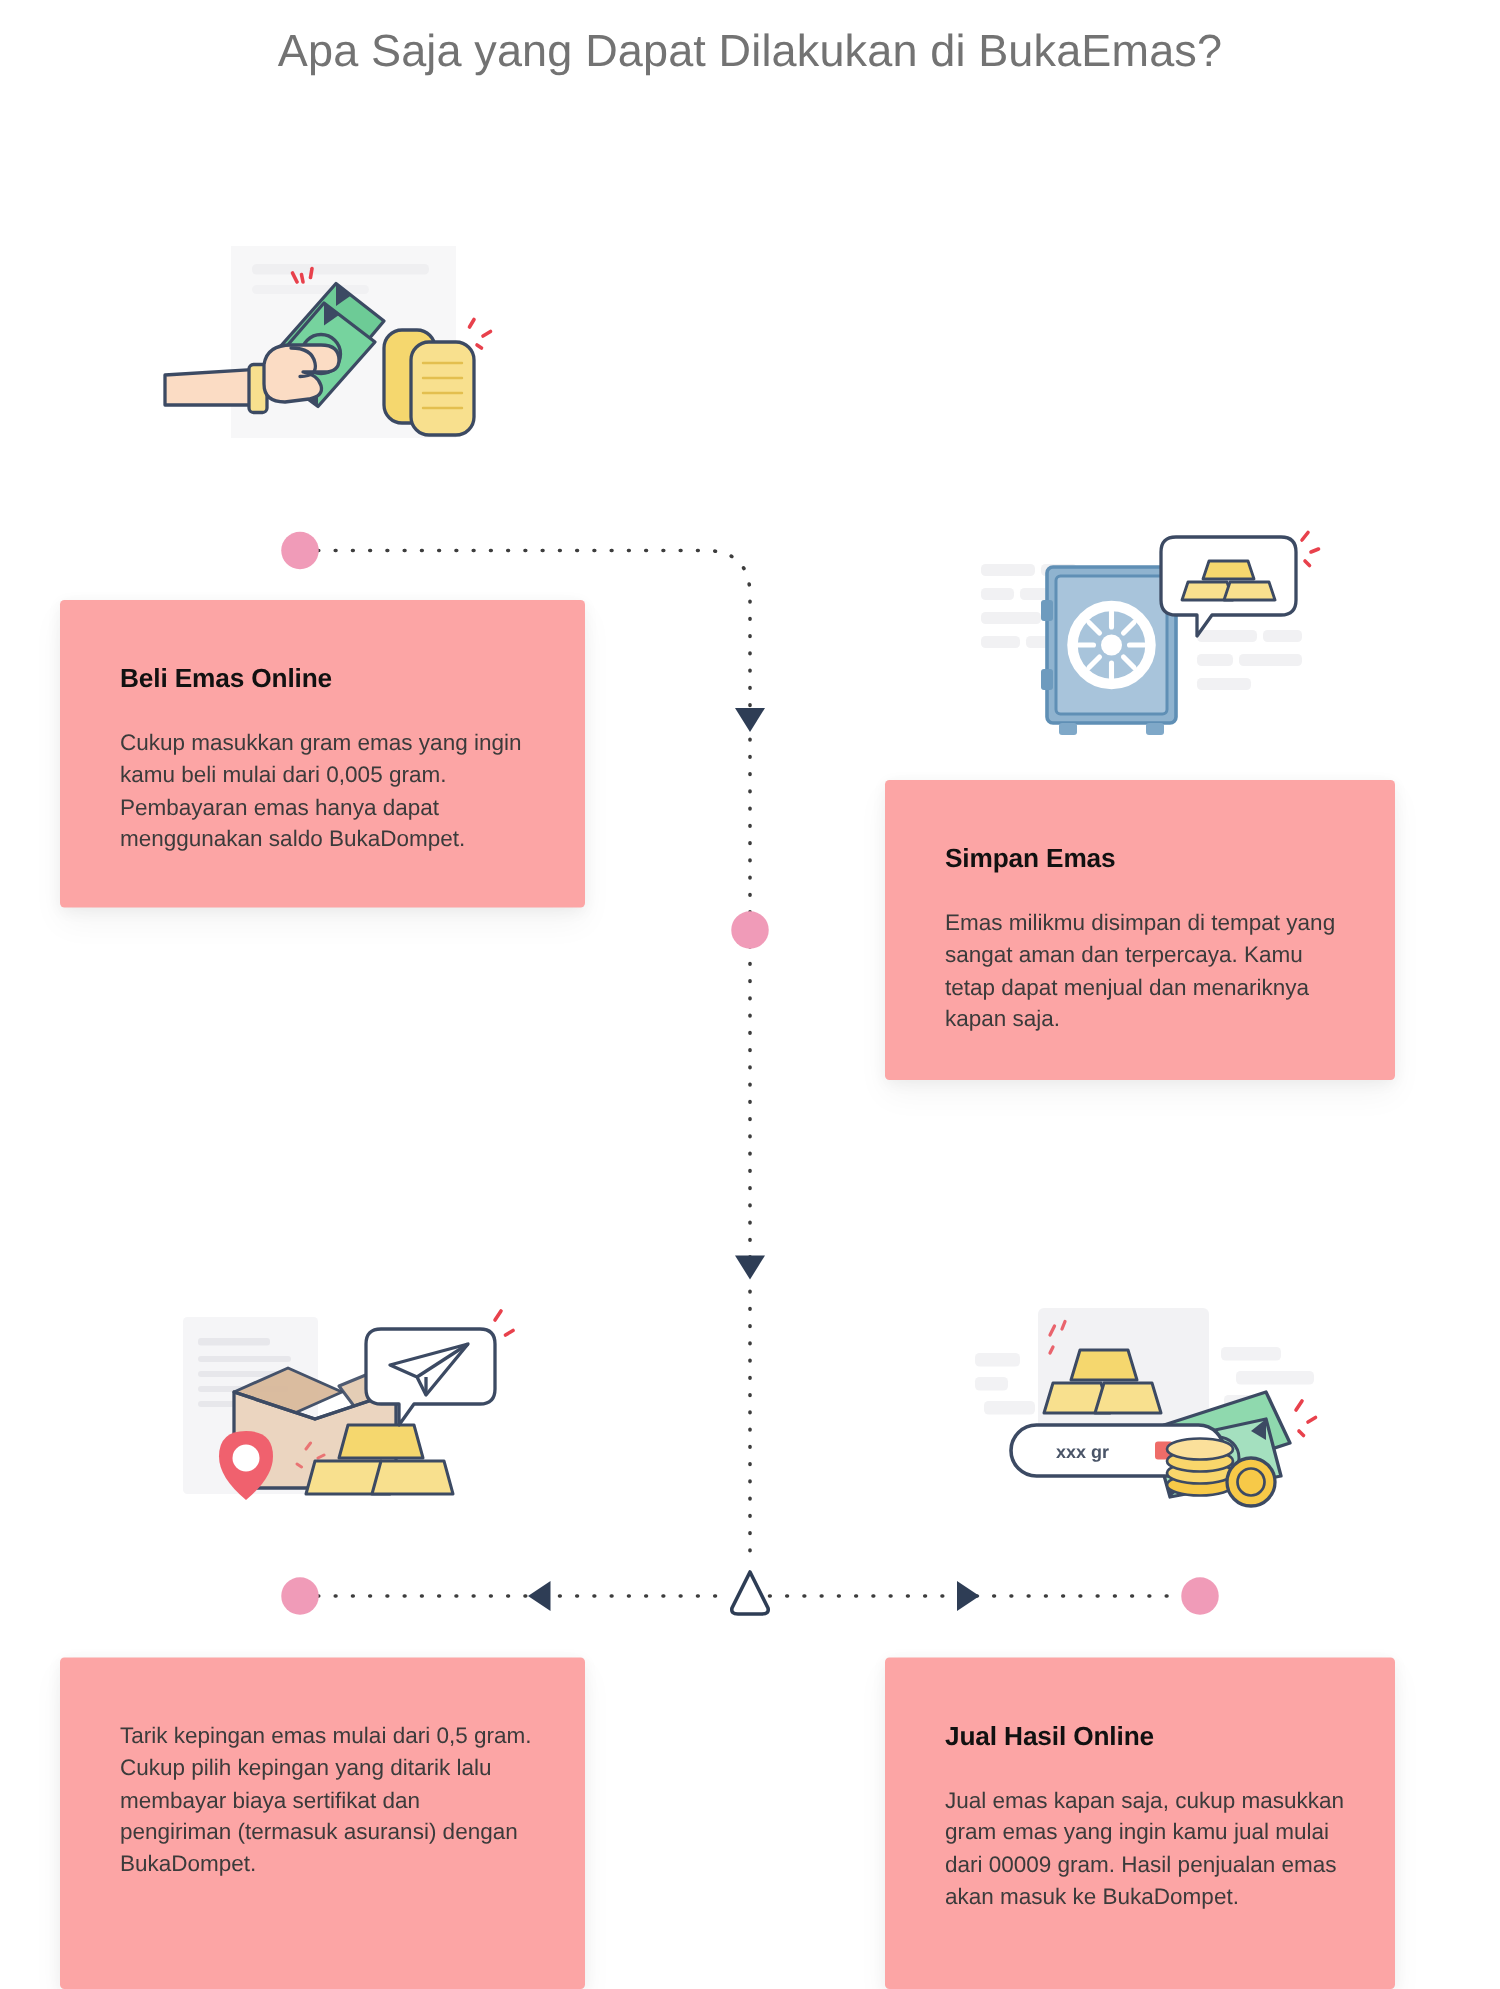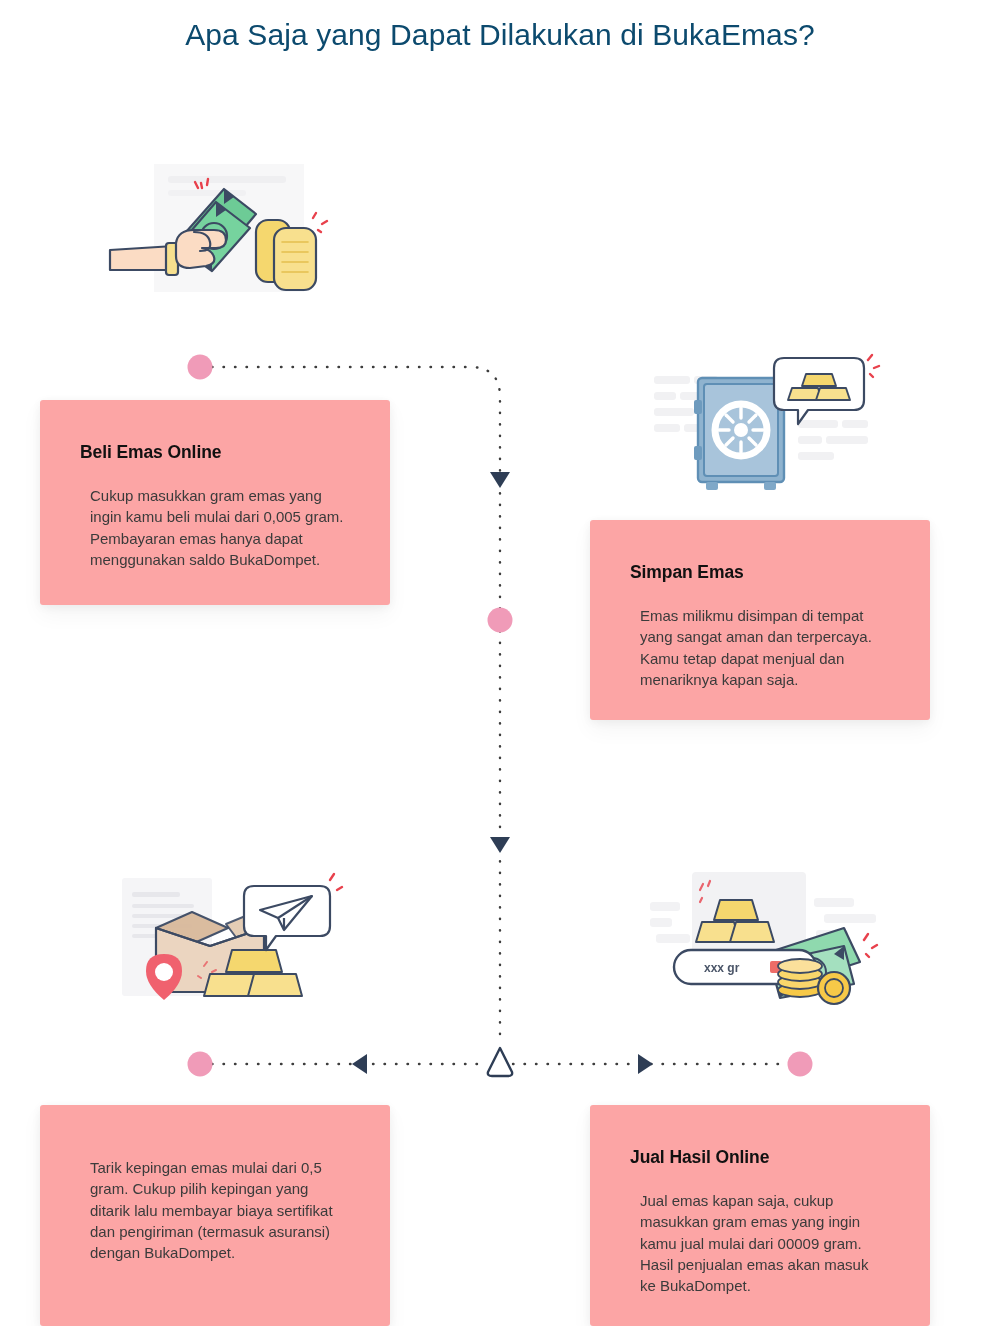--- a/index.html
+++ b/index.html
@@ -18,21 +18,21 @@
 
   
   .page-title {
     position: absolute;
     top: 18px;
     left: 0;
     width: 1000px;
     text-align: center;
     font-size: 30px;
     font-weight: 400;
-    color: #0c4a6e;
+    color: #737373;
     letter-spacing: 0.1px;
   }
 
   
   .card {
     position: absolute;
     background: #fca5a5;
     border-radius: 3px;
     box-shadow: 0 2px 10px rgba(0,0,0,0.055), 0 10px 22px rgba(0,0,0,0.045);
     box-sizing: border-box;
@@ -42,21 +42,21 @@
     font-size: 17.5px;
     font-weight: bold;
     color: #111111;
     margin: 0 0 22px 0;
     letter-spacing: -0.1px;
   }
   .card-body {
     font-size: 15px;
     line-height: 1.42;
     color: #3b3b3b;
-    margin: 10px;
+    margin: 0;
     white-space: pre-line;
   }
 
   #card-beli     { left: 40px;  top: 400px;  width: 350px; height: 205px; }
   #card-simpan   { left: 590px; top: 520px;  width: 340px; height: 200px; }
   #card-tarik    { left: 40px;  top: 1105px; width: 350px; height: 221px; }
   #card-jual     { left: 590px; top: 1105px; width: 340px; height: 221px; }
 
   
   .illus {

